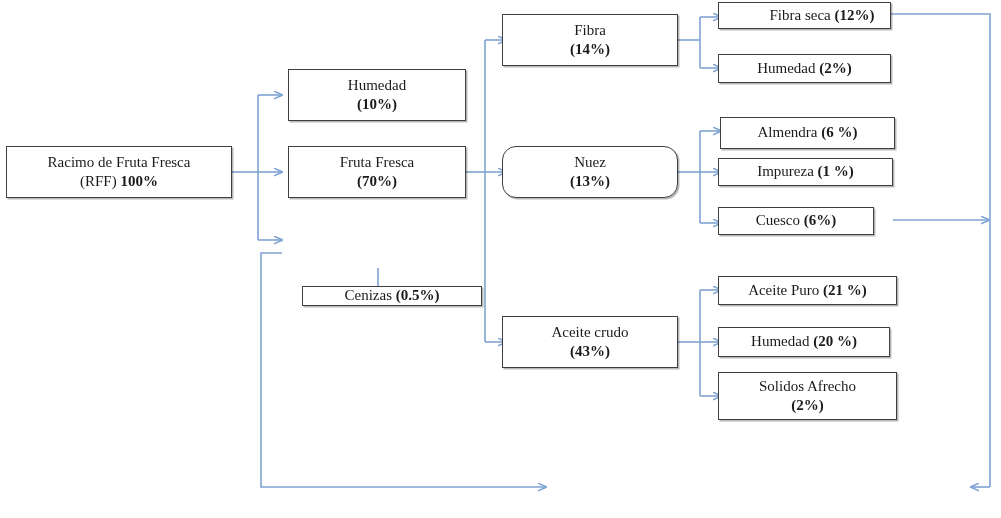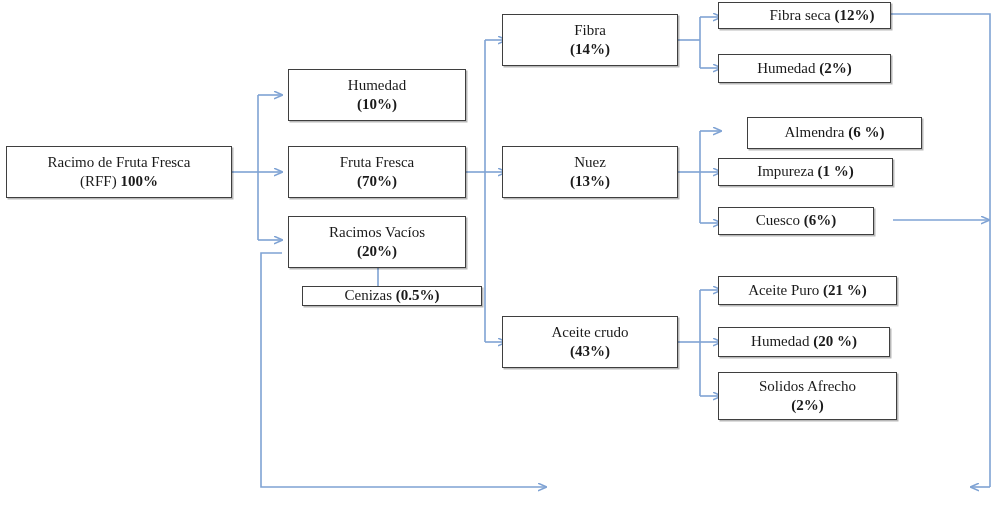--- a/index.html
+++ b/index.html
@@ -116,41 +116,35 @@
     </span>
   </div>
 
   <div class="node" style="left:288px; top:146px; width:178px; height:52px;">
     <span class="txt">
       <span>Fruta Fresca</span><br>
       <b>(70%)</b>
     </span>
   </div>
 
-  <div class="node" style="left:288px; top:216px; width:178px; height:52px;">
-    <span class="txt">
-      <span>Racimos Vacíos</span><br>
-      <b>(20%)</b>
-    </span>
-  </div>
 
   <div class="node" style="left:302px; top:286px; width:180px; height:20px;">
     <span class="txt">
       <span>Cenizas </span><b>(0.5%)</b>
     </span>
   </div>
 
   <div class="node" style="left:502px; top:14px; width:176px; height:52px;">
     <span class="txt">
       <span>Fibra</span><br>
       <b>(14%)</b>
     </span>
   </div>
 
-  <div class="node" style="left:502px; top:146px; width:176px; height:52px;">
+  <div class="node" style="left:502px; top:146px; width:176px; height:52px;border-radius:14px;">
     <span class="txt">
       <span>Nuez</span><br>
       <b>(13%)</b>
     </span>
   </div>
 
   <div class="node" style="left:502px; top:316px; width:176px; height:52px;">
     <span class="txt">
       <span>Aceite crudo</span><br>
       <b>(43%)</b>
@@ -162,21 +156,21 @@
       <span>Fibra seca </span><b>(12%)</b>
     </span>
   </div>
 
   <div class="node" style="left:718px; top:54px; width:173px; height:29px;">
     <span class="txt">
       <span>Humedad </span><b>(2%)</b>
     </span>
   </div>
 
-  <div class="node" style="left:747px; top:117px; width:175px; height:32px;">
+  <div class="node" style="left:720px; top:117px; width:175px; height:32px;">
     <span class="txt">
       <span>Almendra </span><b>(6 %)</b>
     </span>
   </div>
 
   <div class="node" style="left:718px; top:158px; width:175px; height:28px;">
     <span class="txt">
       <span>Impureza </span><b>(1 %)</b>
     </span>
   </div>

